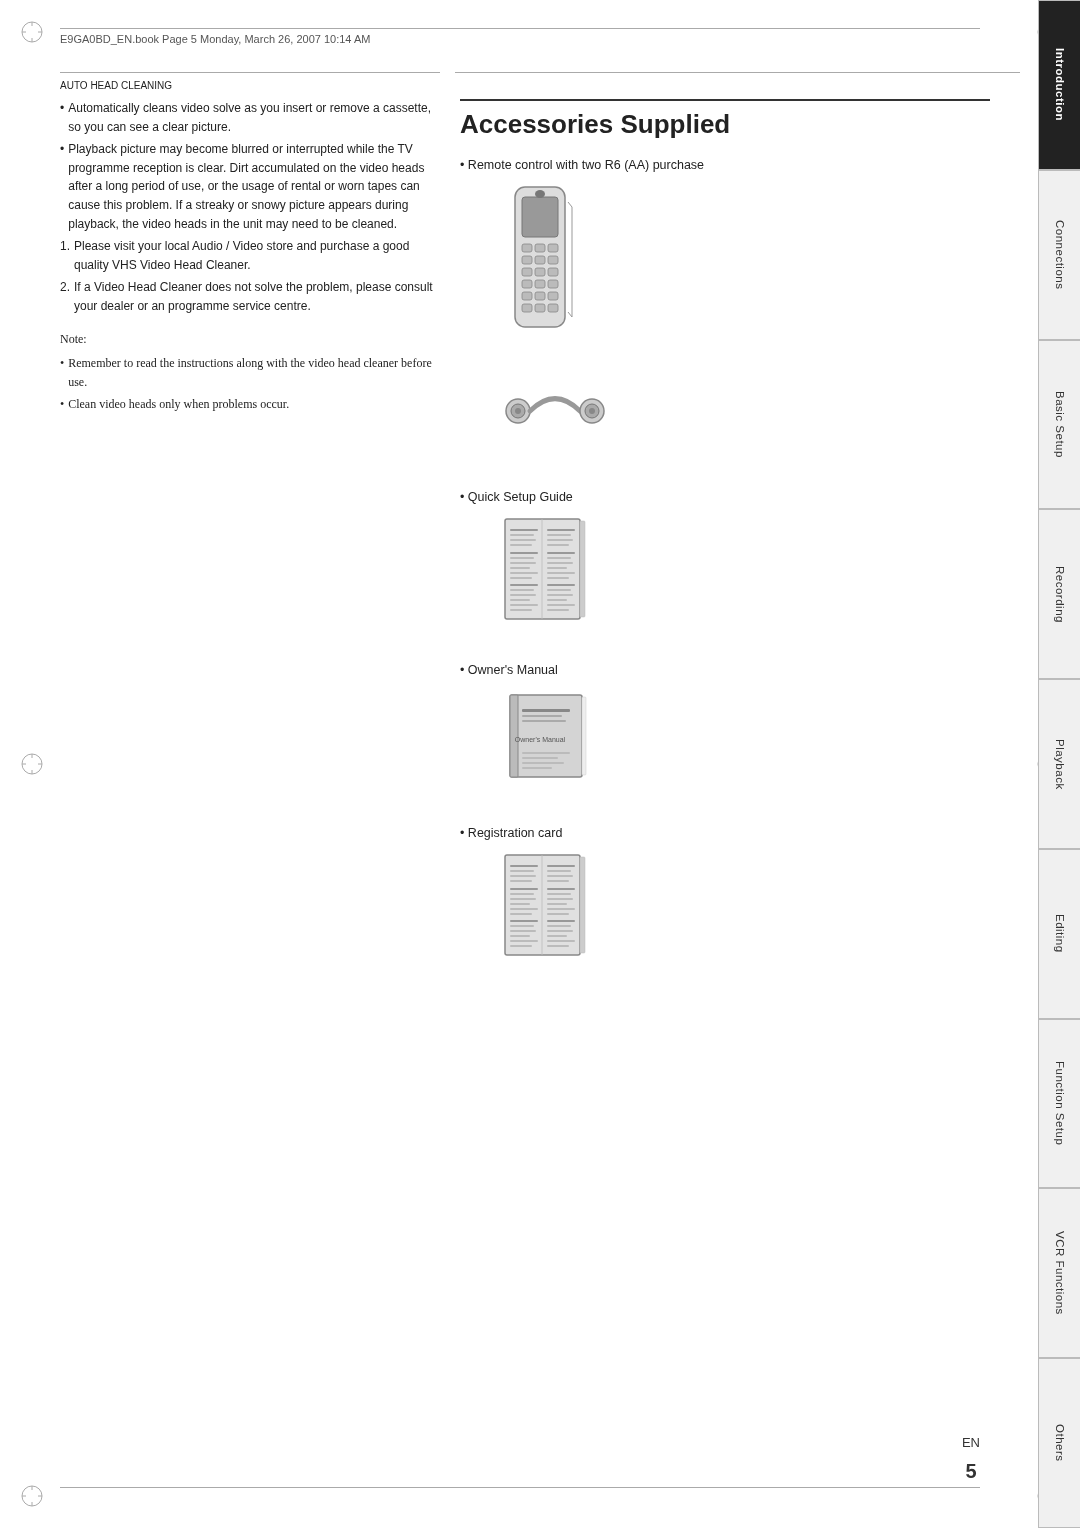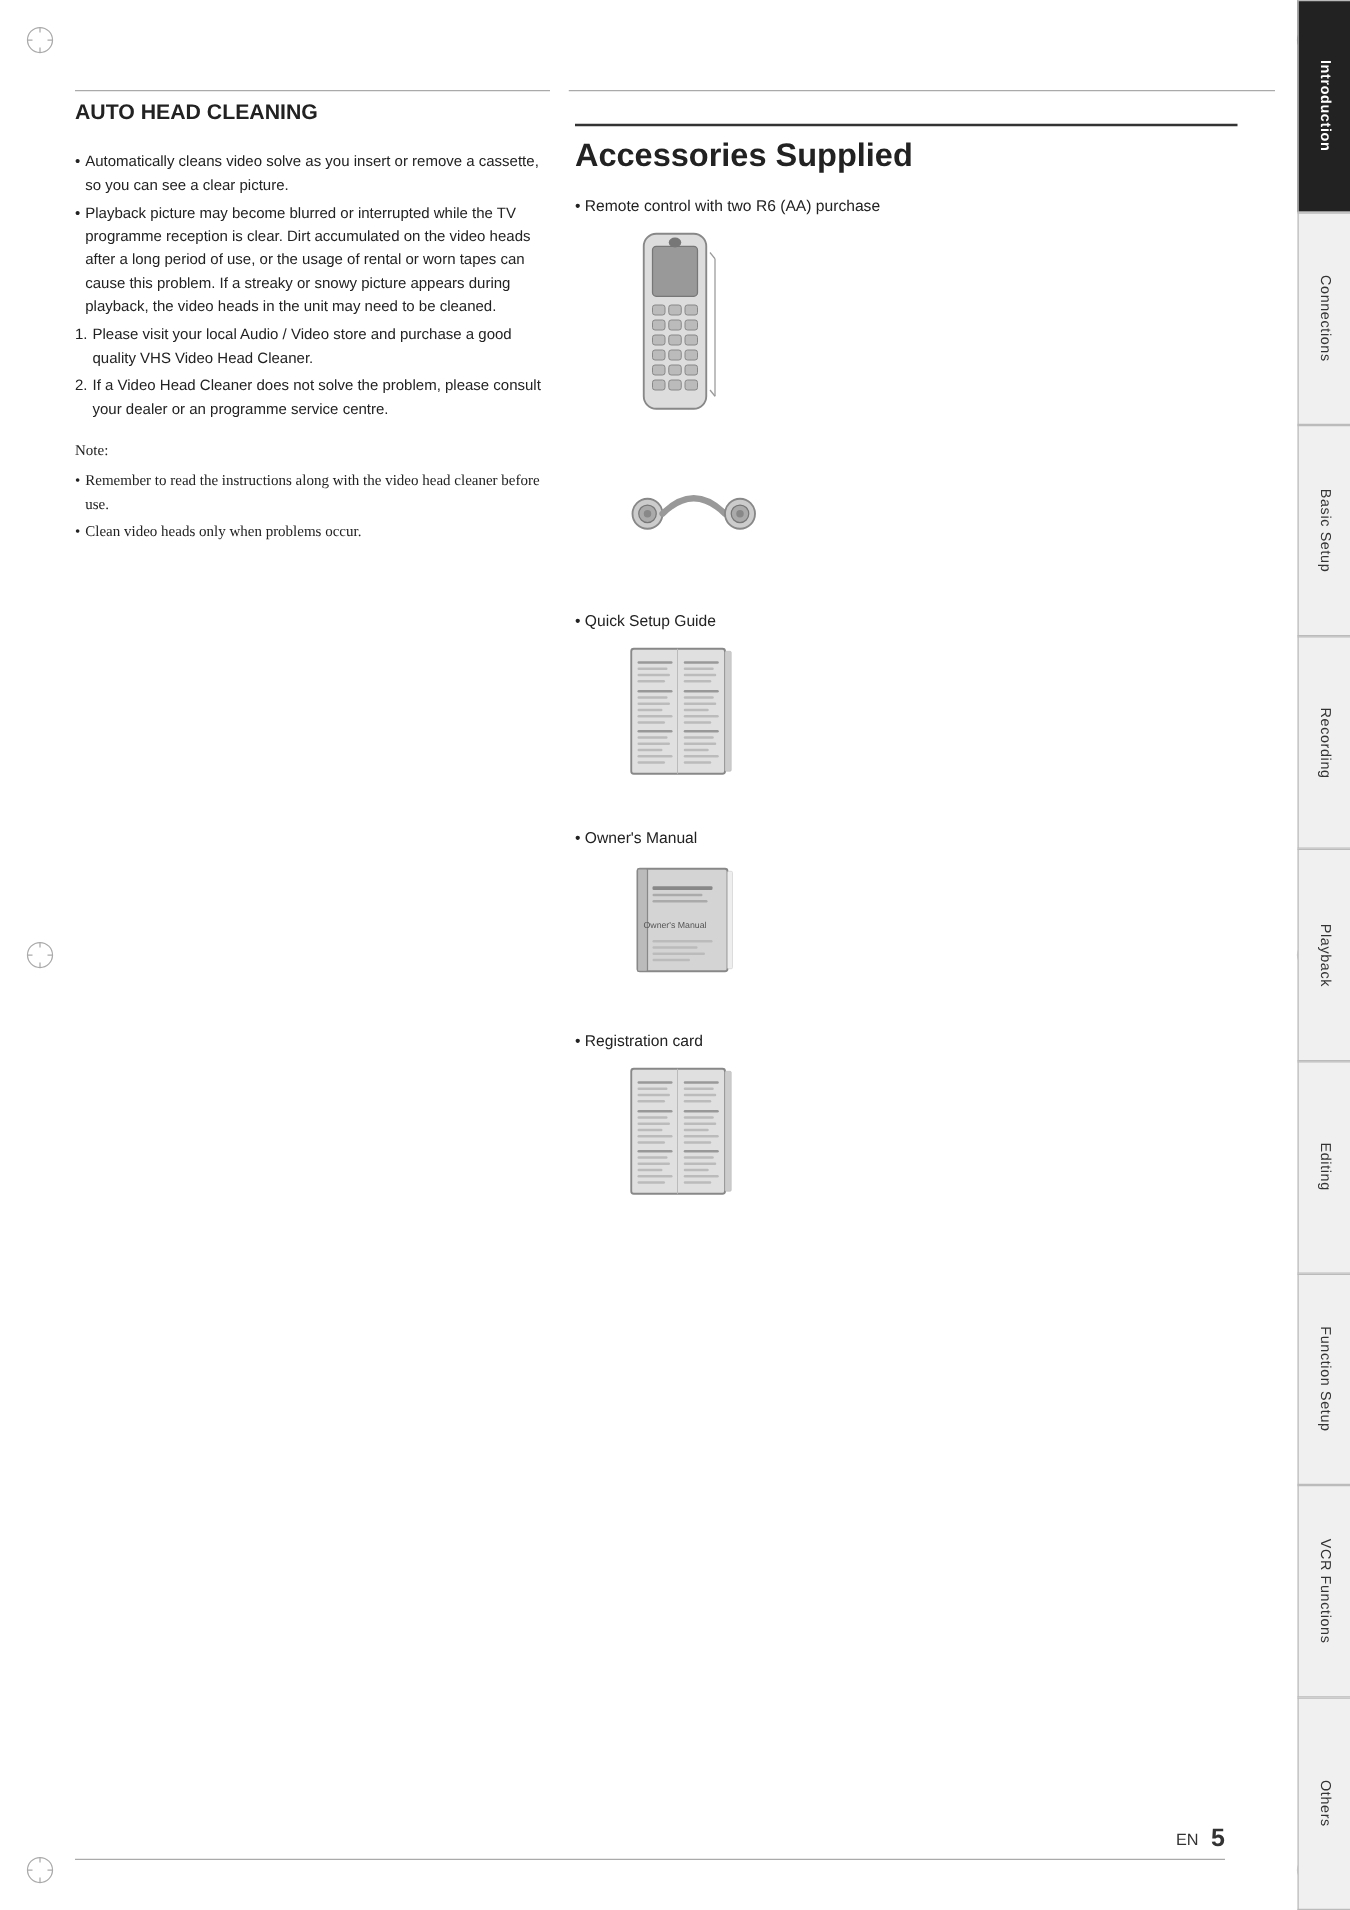--- a/index.html
+++ b/index.html
@@ -51,23 +51,23 @@
 
     
     .left-column {
       position: absolute;
       top: 80px;
       left: 60px;
       width: 380px;
     }
 
     .left-section-title {
-      font-size: 17px;
-      font-weight: bold;
-      margin-bottom: 20px;
+      font-size: 10px;
+      font-weight: normal;
+      margin-bottom: 8px;
     }
 
     .left-body {
       font-size: 12px;
       line-height: 1.55;
       color: #222;
     }
 
     .left-body p {
       margin-bottom: 6px;
@@ -216,20 +216,21 @@
       font-size: 13px;
       color: #333;
       border-bottom: 1px solid #aaa;
       padding-bottom: 4px;
     }
 
     .footer-page {
       display: flex;
       align-items: center;
       gap: 10px;
+      flex-direction: column;
     }
 
     .footer-en {
       font-size: 13px;
     }
 
     .footer-num {
       font-size: 20px;
       font-weight: bold;
     }
@@ -306,20 +307,23 @@
   <div class="corner-mark cm-mr">
     <svg viewBox="0 0 28 28" fill="none" stroke="#aaa" stroke-width="1">
       <circle cx="14" cy="14" r="10" fill="none"></circle>
       <line x1="14" y1="4" x2="14" y2="8"></line>
       <line x1="14" y1="20" x2="14" y2="24"></line>
       <line x1="4" y1="14" x2="8" y2="14"></line>
       <line x1="20" y1="14" x2="24" y2="14"></line>
     </svg>
   </div>
 
+  <div class="header">
+    <span>E9GA0BD_EN.book  Page 5  Monday, March 26, 2007  10:14 AM</span>
+  </div>
 
   <div class="top-border-line-left"></div>
   <div class="top-border-line"></div>
 
   <div class="left-column">
     <div class="left-section-title">AUTO HEAD CLEANING</div>
     <div class="left-body">
       <div class="bullet-item">
         <span class="bullet">•</span>
         <span>Automatically cleans video solve as you insert or remove a cassette, so you can see a clear picture.</span>

